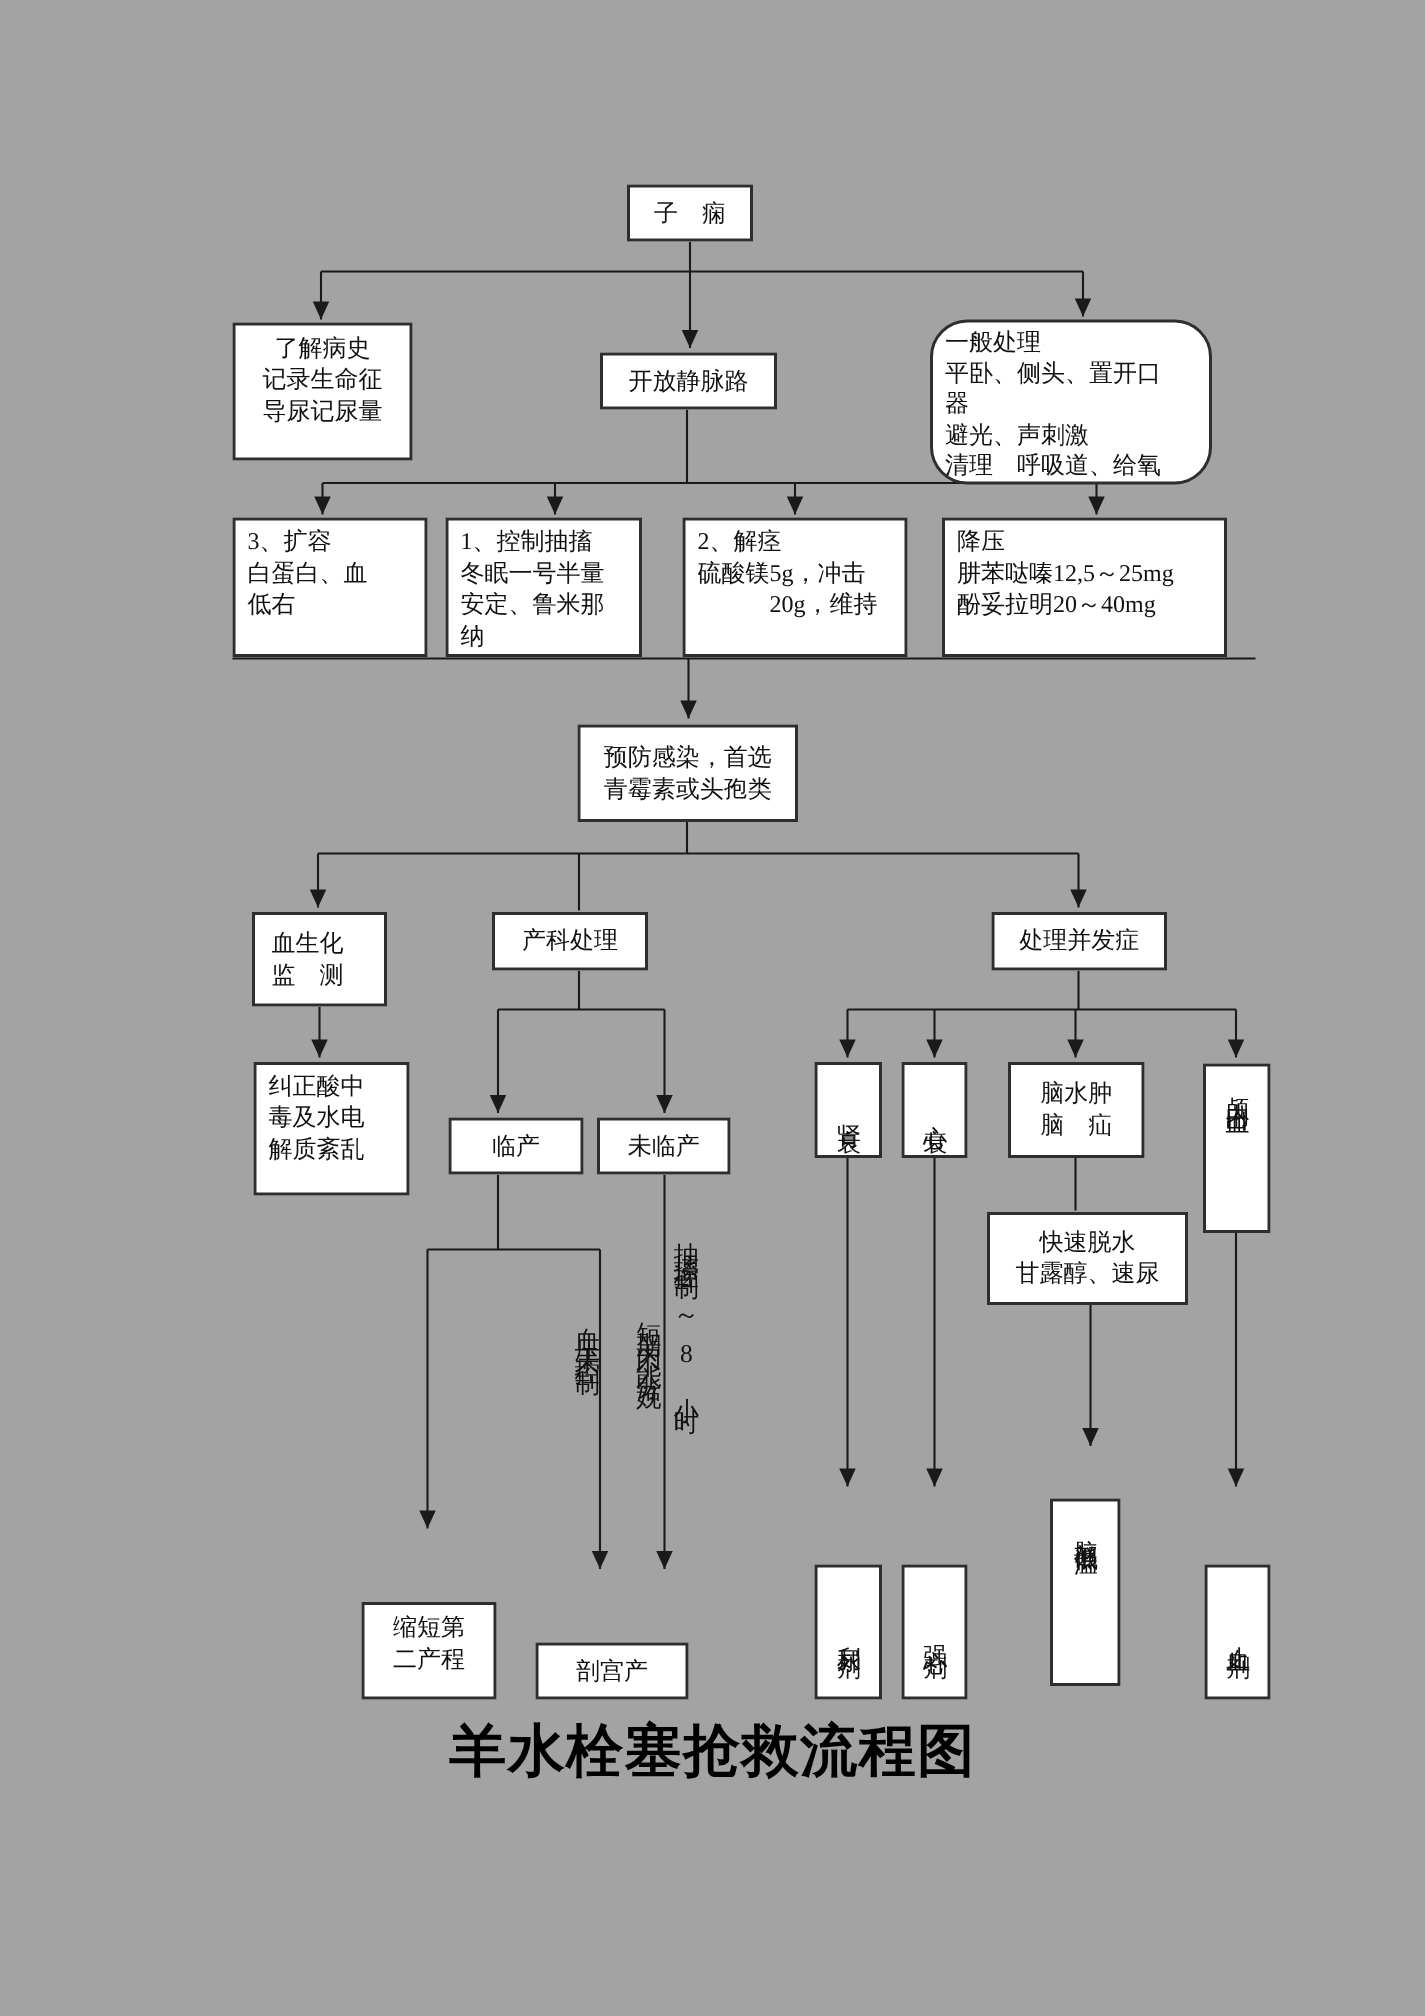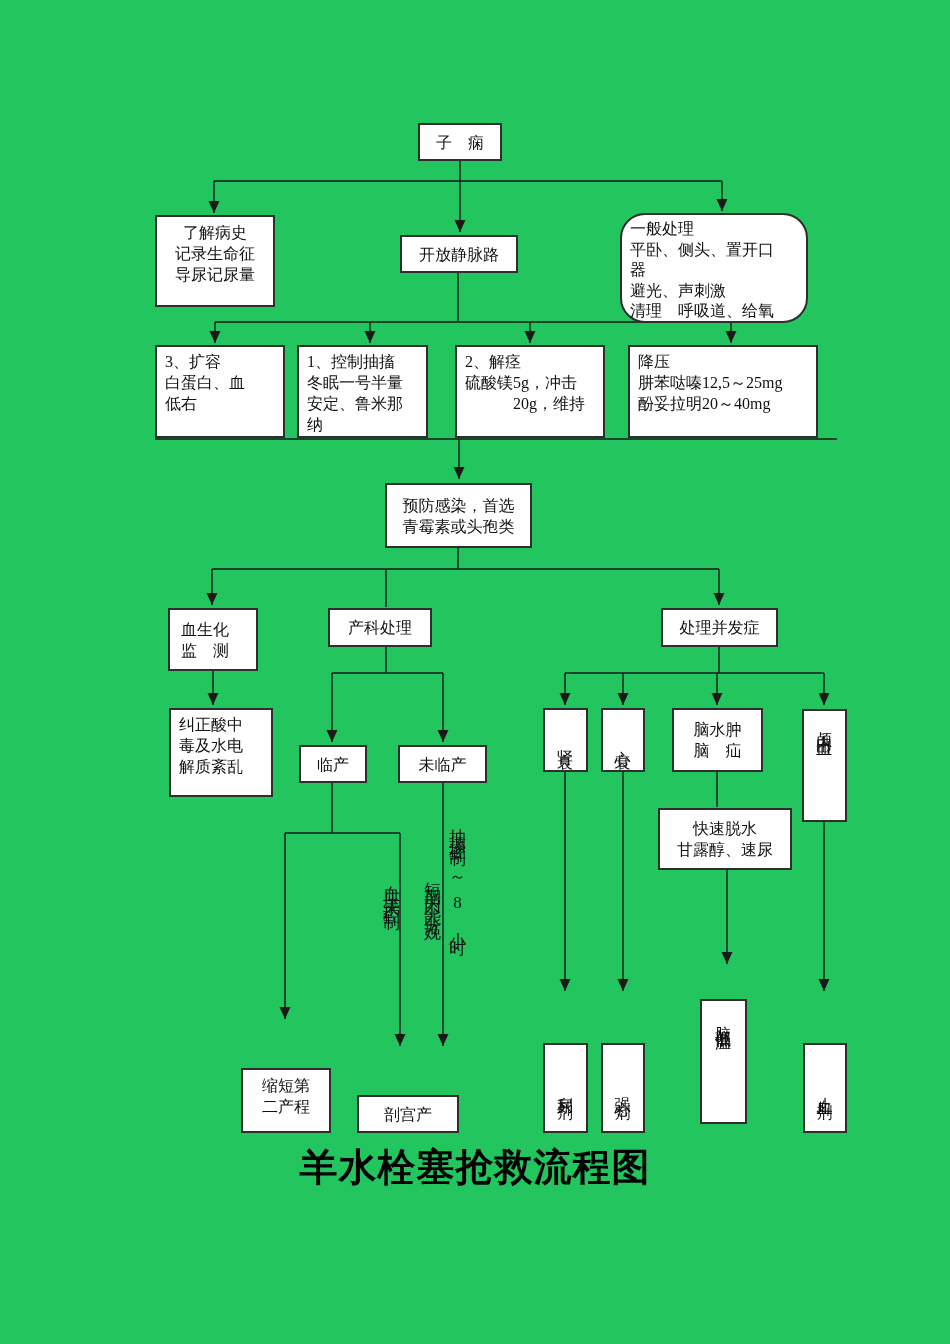--- a/index.html
+++ b/index.html
@@ -1,17 +1,17 @@
 <!DOCTYPE html>
 <html><head>
 <meta charset="utf-8">
 <style>
   html,body{margin:0;padding:0;background:#ffffff;}
   #canvas{
-    position:relative;width:950px;height:1344px;background:#22c55e;overflow:hidden;
+    position:relative;width:950px;height:1344px;background:#a3a3a3;overflow:hidden;
     font-family:"Liberation Serif","DejaVu Serif",serif;color:#111;
   }
   #connectors{position:absolute;left:0;top:0;width:950px;height:1344px;}
   .ln{stroke:#1a1a1a;stroke-width:1.4;fill:none;}
   .box{
     position:absolute;box-sizing:border-box;border:2px solid #2e2e2e;background:#fff;
     font-size:16px;line-height:21px;white-space:pre-line;
   }
   .c{display:flex;align-items:center;justify-content:center;text-align:center;}
   .t{padding:4px 8px;}
@@ -105,21 +105,21 @@
 青霉素或头孢类</div>
 
   <div class="box l" style="left:168px;top:608px;width:90px;height:63px;">血生化
 监　测</div>
   <div class="box c" style="left:328px;top:608px;width:104px;height:39px;">产科处理</div>
   <div class="box c" style="left:661px;top:608px;width:117px;height:39px;">处理并发症</div>
 
   <div class="box t" style="left:169px;top:708px;width:104px;height:89px;">纠正酸中
 毒及水电
 解质紊乱</div>
-  <div class="box c" style="left:299px;top:745px;width:68px;height:38px;">临产</div>
+  <div class="box c" style="left:299px;top:745px;width:90px;height:38px;">临产</div>
   <div class="box c" style="left:398px;top:745px;width:89px;height:38px;">未临产</div>
 
   <div class="box v" style="left:543px;top:708px;width:45px;height:64px;">肾衰</div>
   <div class="box v" style="left:601px;top:708px;width:44px;height:64px;">心衰</div>
   <div class="box c" style="left:672px;top:708px;width:91px;height:64px;">脑水肿
 脑　疝</div>
   <div class="box vt pt8" style="left:802px;top:709px;width:45px;height:113px;">颅内出血</div>
 
   <div class="box tc" style="left:241px;top:1068px;width:90px;height:65px;">缩短第
 二产程</div>

